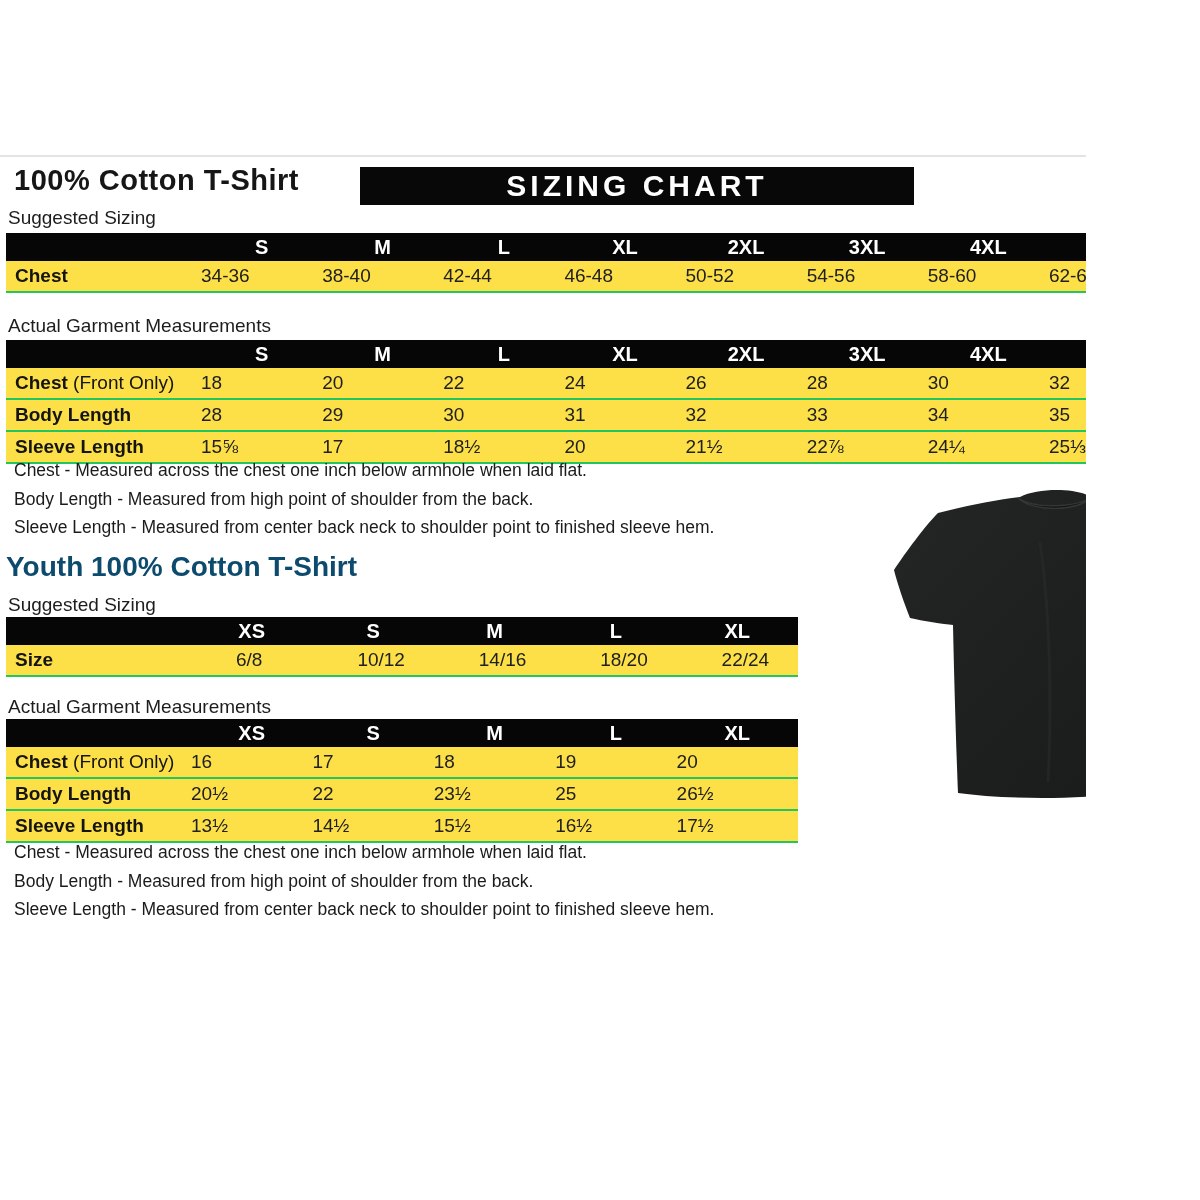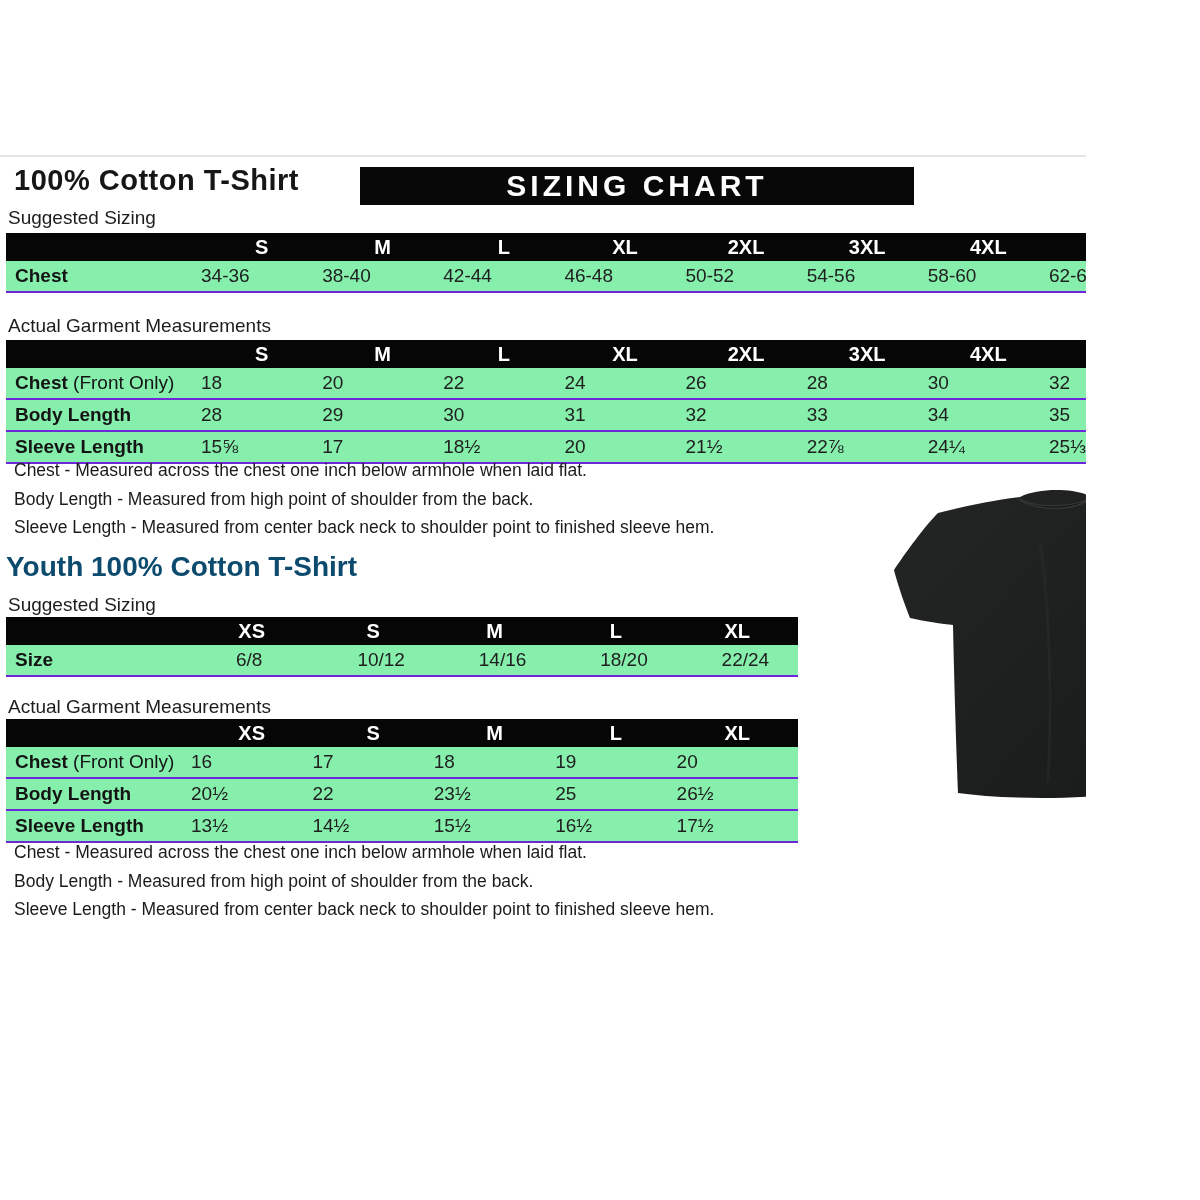--- a/index.html
+++ b/index.html
@@ -10,21 +10,21 @@
   .banner{position:absolute;left:350px;top:167px;width:554px;height:38px;background:#080808;
           display:flex;align-items:center;justify-content:center;color:#fff;font-size:30px;
           font-weight:bold;letter-spacing:4px;margin-left:10px;}
   .section-label{position:absolute;font-size:19px;color:#1d1d1d;}
   .youth-title{position:absolute;left:6px;top:551px;font-size:28px;font-weight:bold;color:#0c4a6e;}
 
   .sizetable{position:absolute;background:#fff;}
   .t-head{display:grid;background:#060606;height:28px;align-items:center;}
   .t-hcell{color:#ffffff;font-weight:bold;font-size:20px;text-align:center;line-height:1;}
   .t-hlabel{height:100%;}
-  .t-row{display:grid;height:30px;align-items:center;border-bottom:2px solid #6d28d9;background:#86efac;}
+  .t-row{display:grid;height:30px;align-items:center;border-bottom:2px solid #22c55e;background:#fde047;}
   .t-label{font-size:19px;padding-left:9px;color:#141414;white-space:nowrap;}
   .t-label b{font-weight:bold;}
   .t-cell{font-size:19px;text-align:left;color:#202020;}
 
   .notes{position:absolute;left:14px;font-size:17.5px;color:#1b1b1b;}
   .notes .note-line{margin-bottom:10.5px;line-height:18px;}
 
   .tshirt-wrap{position:absolute;left:880px;top:462px;width:320px;height:348px;}
 </style>
 </head>

